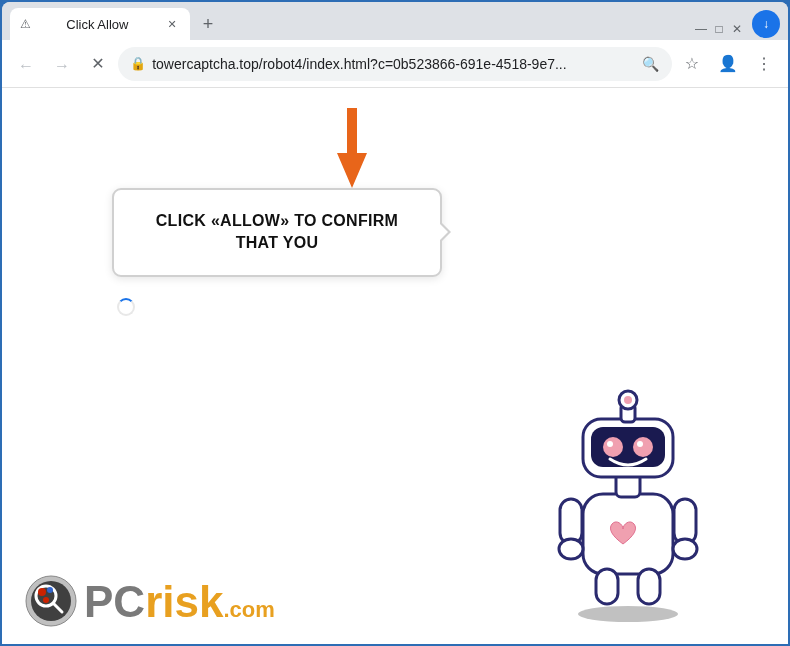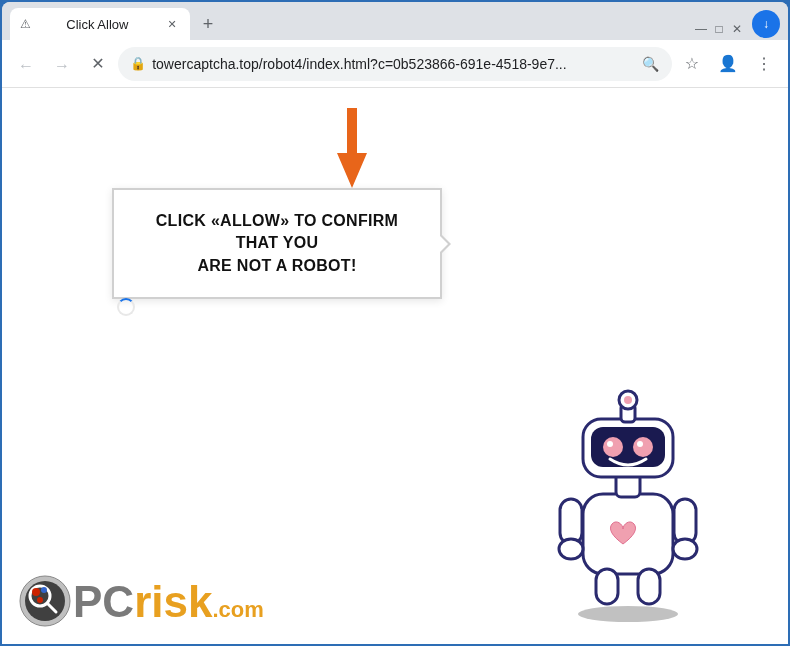--- a/index.html
+++ b/index.html
@@ -166,21 +166,21 @@
       overflow: hidden;
     }
 
     
     .speech-bubble {
       position: absolute;
       top: 100px;
       left: 110px;
       background: white;
       border: 2px solid #d0d0d0;
-      border-radius: 0;
+      border-radius: 9px;
       padding: 20px 30px;
       max-width: 330px;
       box-shadow: 0 2px 8px rgba(0,0,0,0.1);
     }
 
     .speech-bubble::after {
       content: '';
       position: absolute;
       right: -22px;
       top: 50%;
@@ -232,23 +232,24 @@
       bottom: 20px;
       right: 60px;
       width: 200px;
       height: 260px;
     }
 
     
     .pcrisk-logo {
       position: absolute;
       bottom: 15px;
-      left: 16px;
-      display: flex;
-      align-items: center;
+      left: 22px;
+      display: flex;
+      align-items: center;
+      gap: 5px;
     }
 
     .pcrisk-icon {
       width: 55px;
       height: 55px;
     }
 
     
     .orange-arrow {
       position: absolute;
@@ -315,21 +316,20 @@
           </marker>
         </defs>
 
         <polygon points="40,85 55,50 45,50 45,5 35,5 35,50 25,50" fill="#e8651a"></polygon>
       </svg>
     </div>
 
     <div class="speech-bubble">
       <div class="speech-text">
         <span>CLICK «ALLOW» TO CONFIRM THAT YOU</span><br>
-        <span>ARE NOT A ROBOT!</span>
       </div>
     </div>
 
     <div class="loading-spinner"></div>
 
     <div class="robot-container">
       <svg width="200" height="260" viewBox="0 0 200 260" xmlns="http://www.w3.org/2000/svg">
 
         <ellipse cx="100" cy="250" rx="50" ry="8" fill="#333" opacity="0.3"></ellipse>
 

